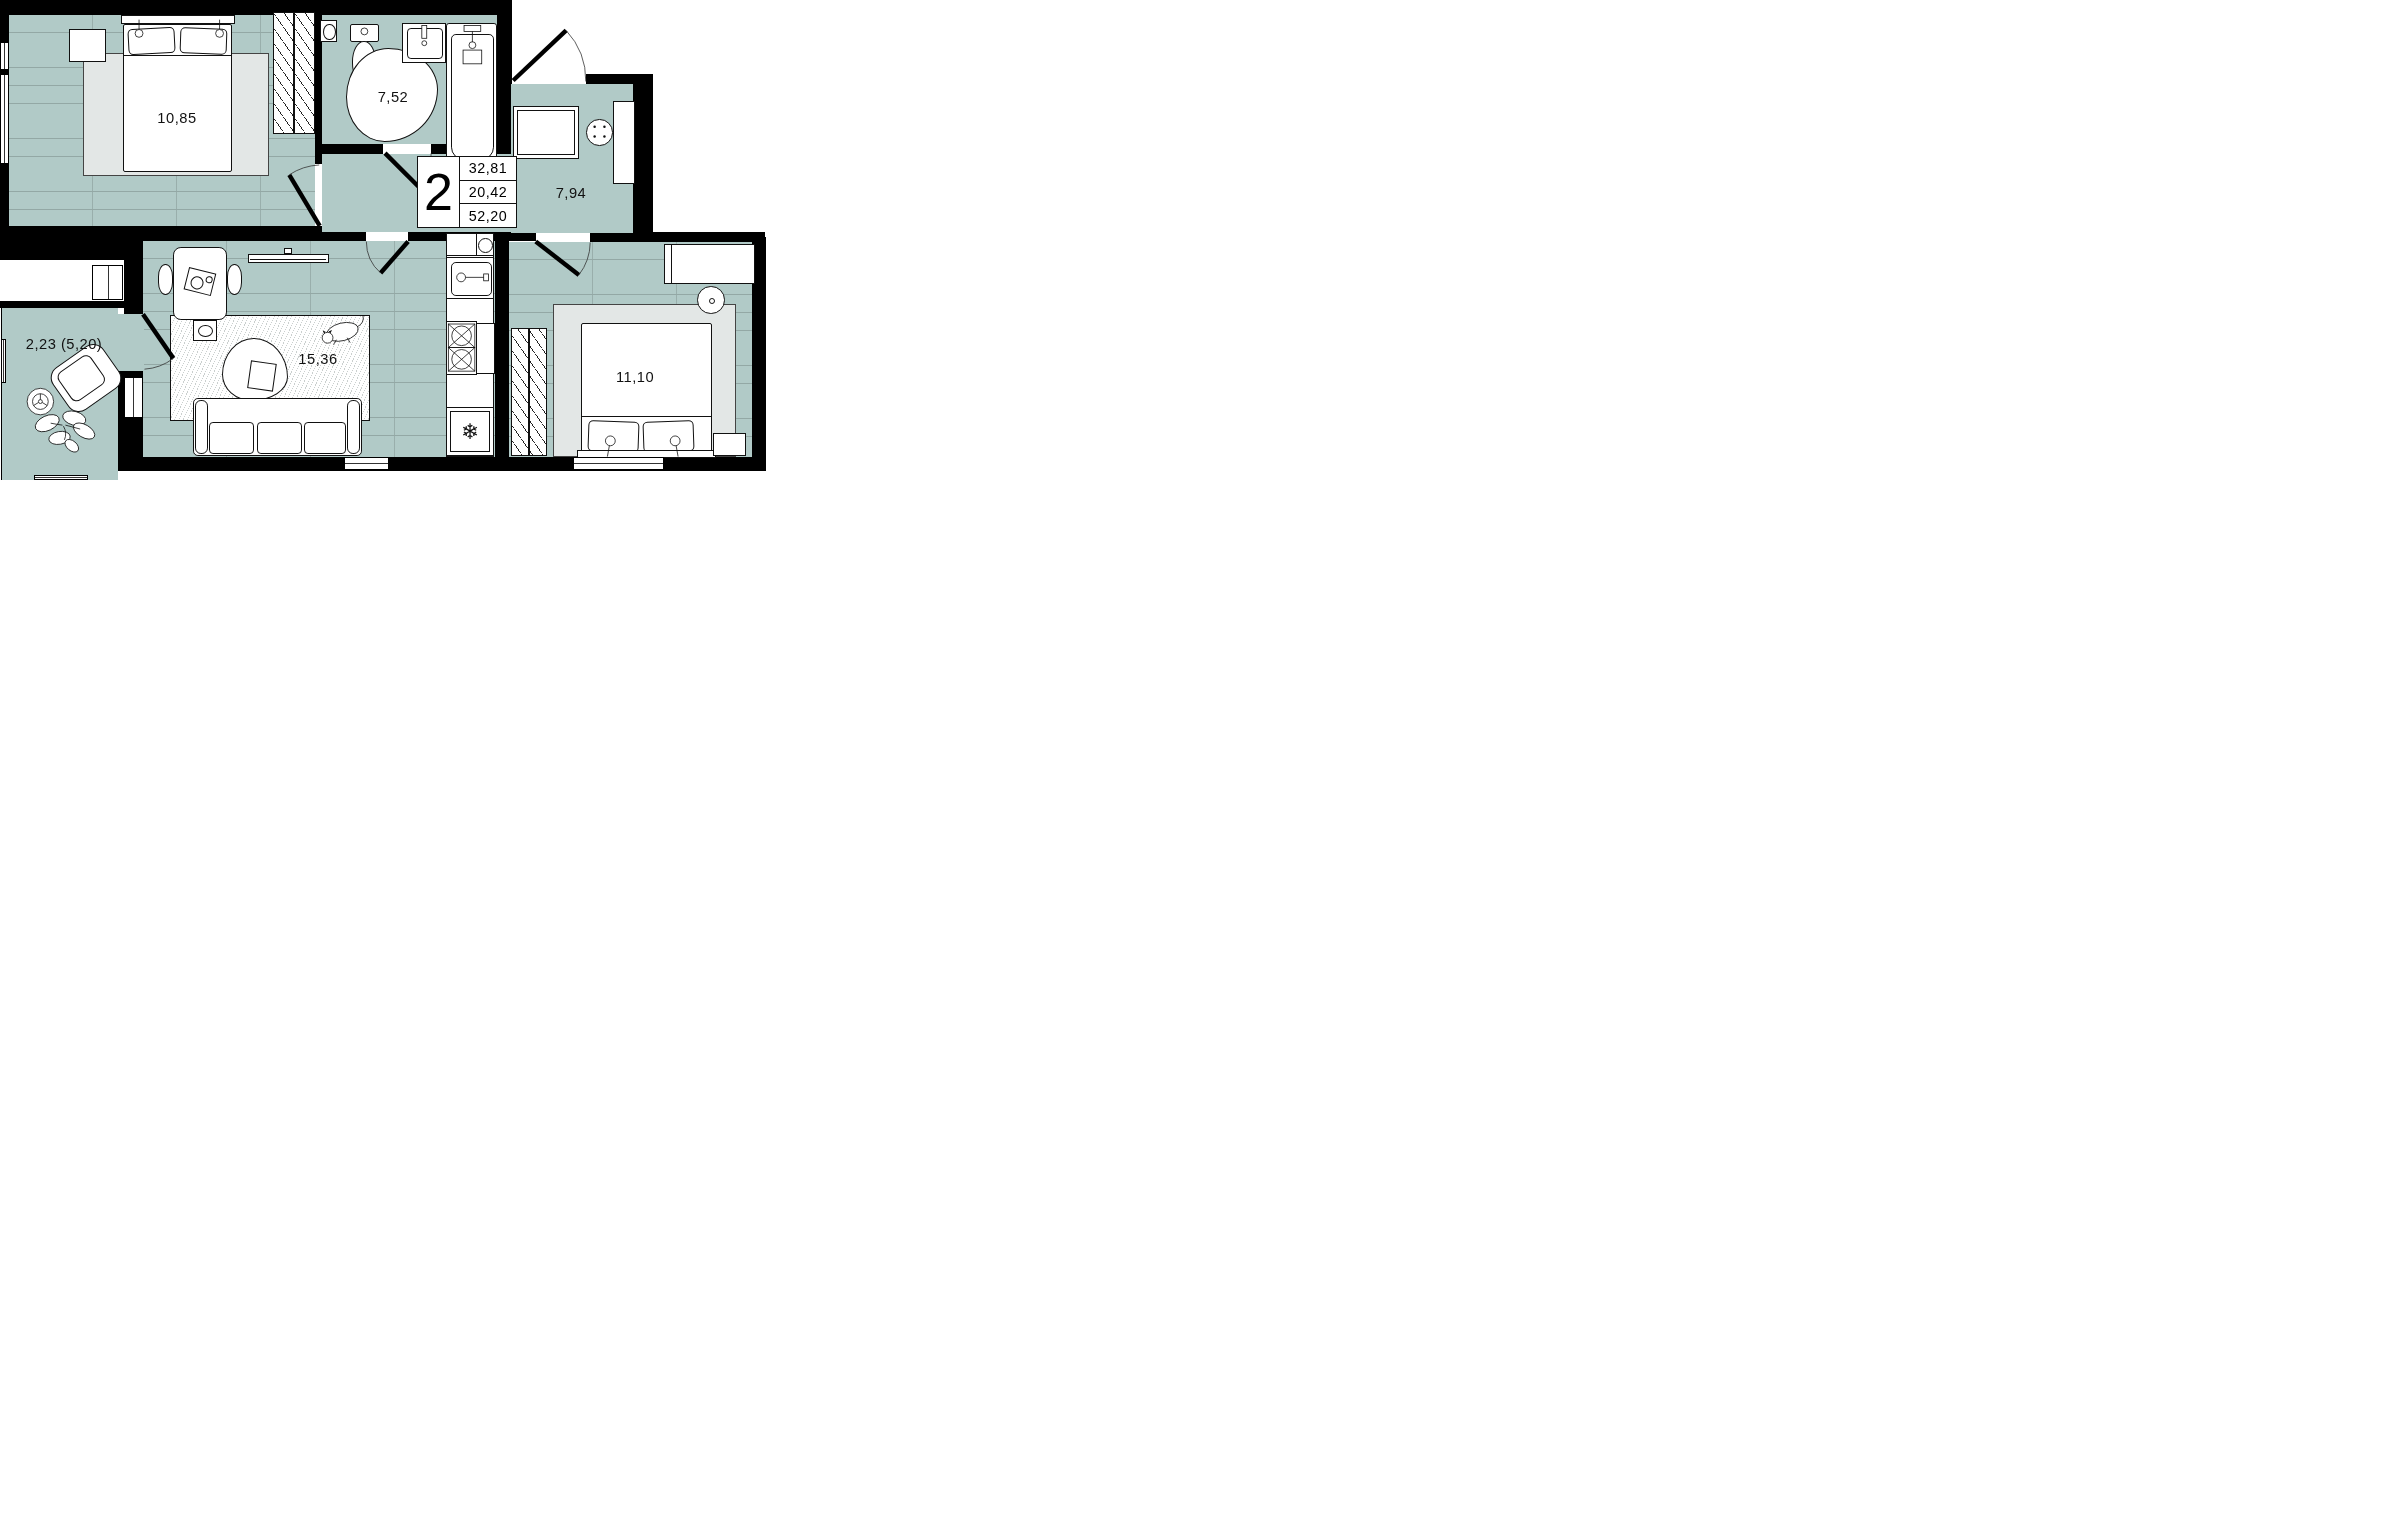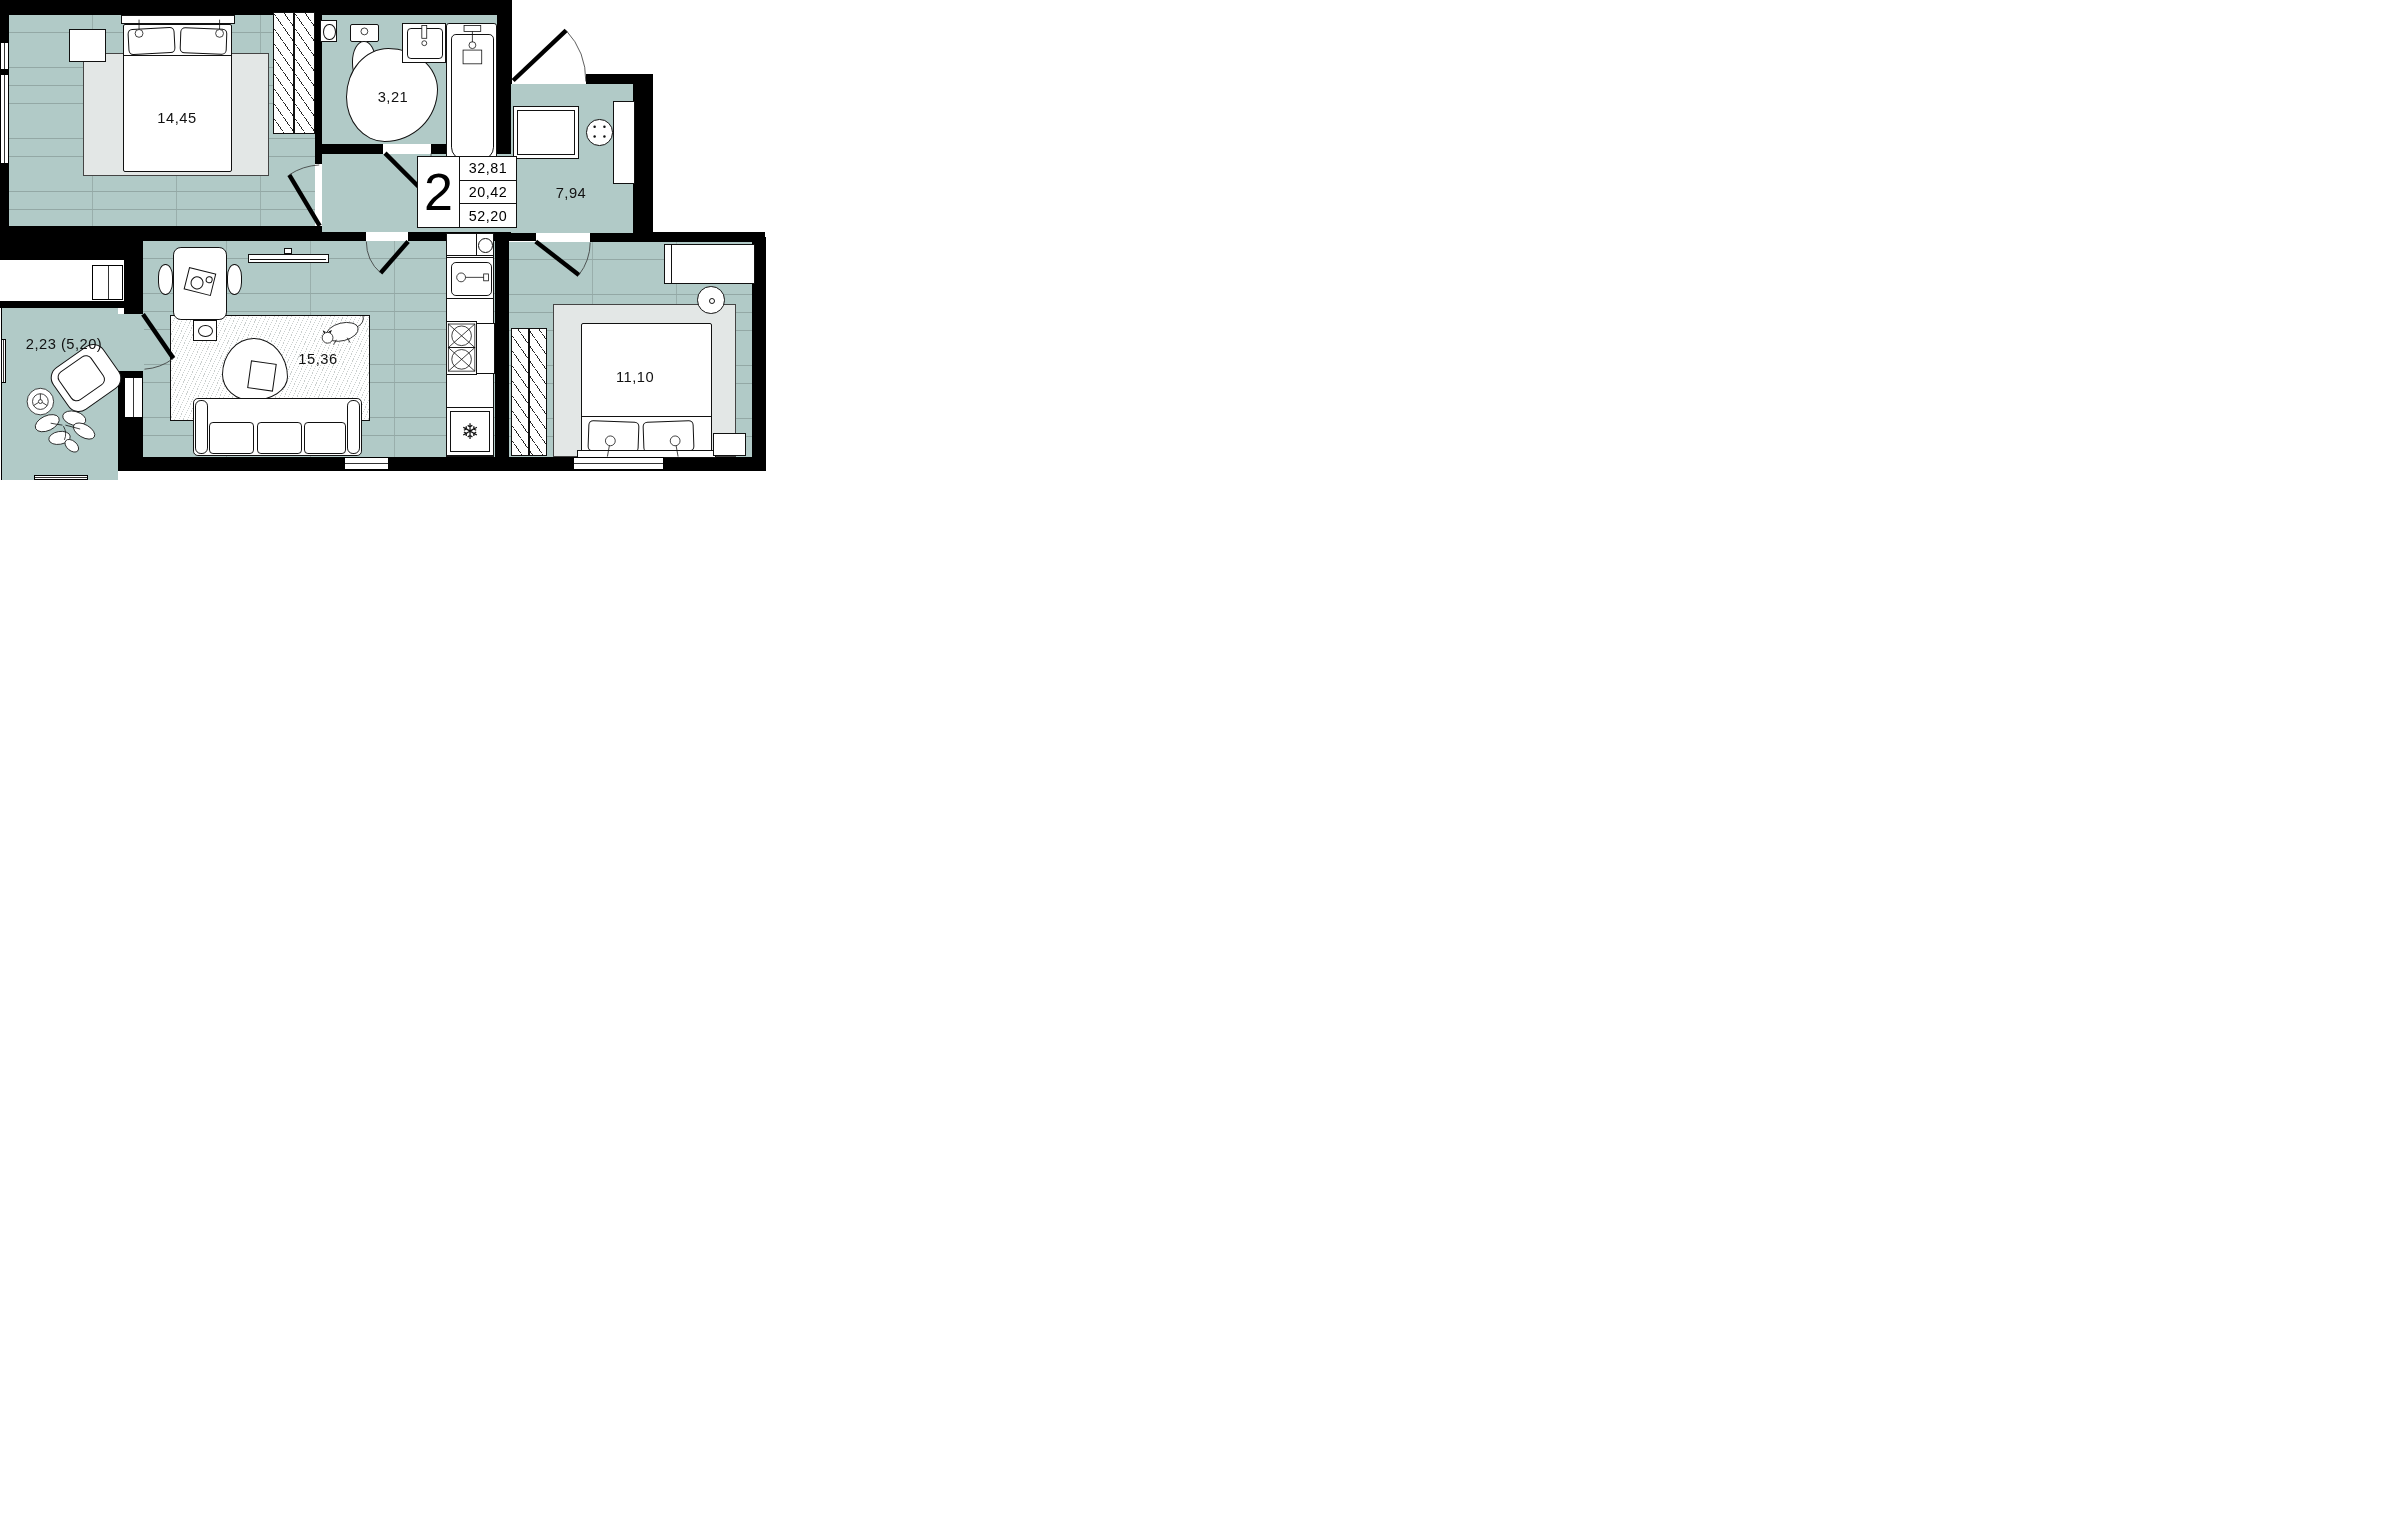--- a/index.html
+++ b/index.html
@@ -292,22 +292,22 @@
     <g fill="#fff" stroke="#111" stroke-width="1.6">
       <ellipse cx="696" cy="676" rx="33" ry="18" transform="rotate(-14 696 676)"></ellipse>
       <circle cx="666" cy="688" r="11"></circle>
       <path d="M659,680 l-3,-7 6,3 z M672,679 l3,-7 -7,3 z" fill="#111" stroke="none"></path>
       <path d="M726,666 q16,-8 12,-24" fill="none"></path>
       <line x1="684" y1="692" x2="678" y2="702"></line>
         <line x1="706" y1="688" x2="712" y2="698"></line>
     </g>
   </svg>
 
-  <div class="lbl" style="left:177px;top:118px;">14,45</div>
-  <div class="lbl" style="left:393px;top:97px;">3,21</div>
+  <div class="lbl" style="left:177px;top:118px;">10,85</div>
+  <div class="lbl" style="left:393px;top:97px;">7,52</div>
   <div class="lbl" style="left:571px;top:193px;">7,94</div>
   <div class="lbl" style="left:318px;top:359px;">15,36</div>
   <div class="lbl" style="left:635px;top:377px;">11,10</div>
   <div class="lbl" style="left:64px;top:344px;">2,23 (5,20)</div>
 
   <div class="infobox">
     <div class="big">2</div>
     <div class="cell">32,81</div>
     <div class="cell">20,42</div>
     <div class="cell">52,20</div>

